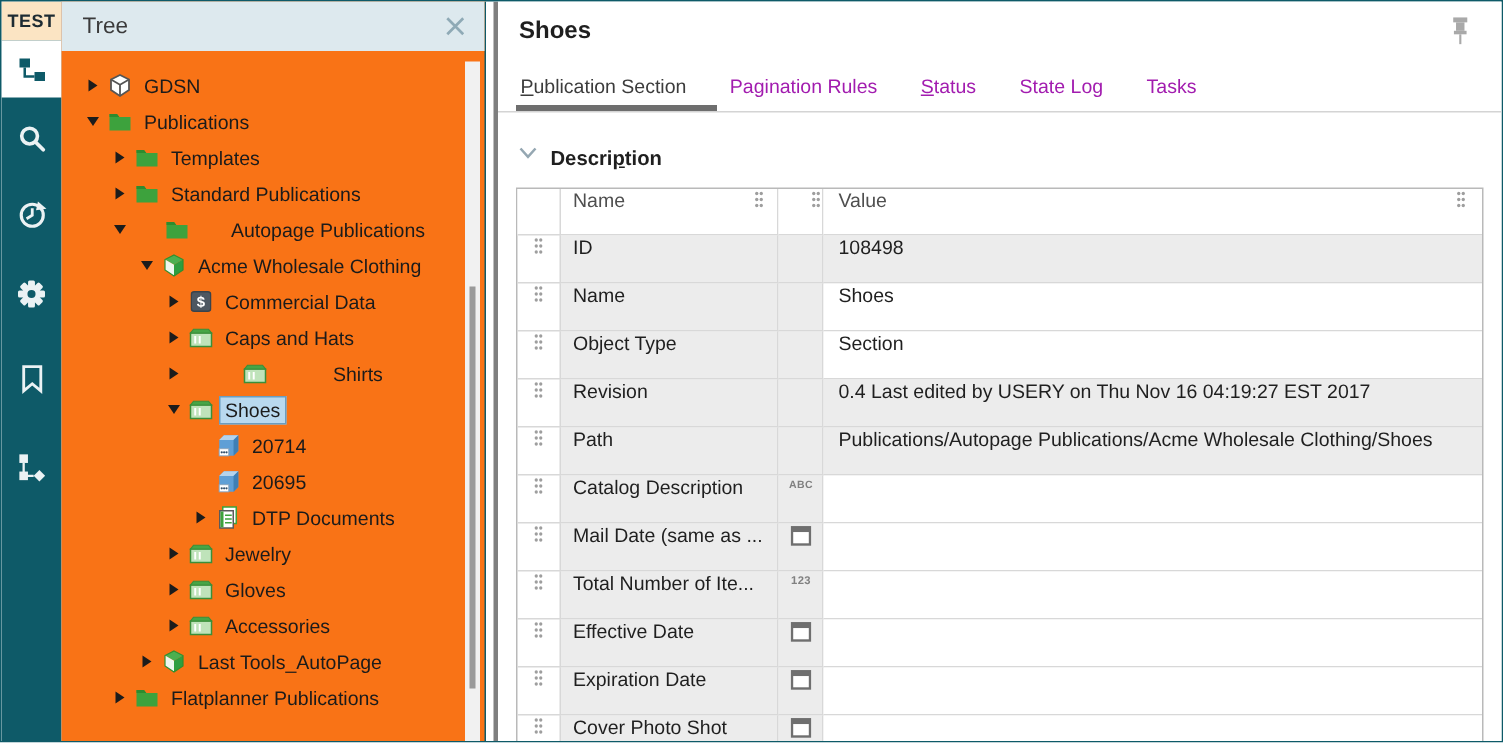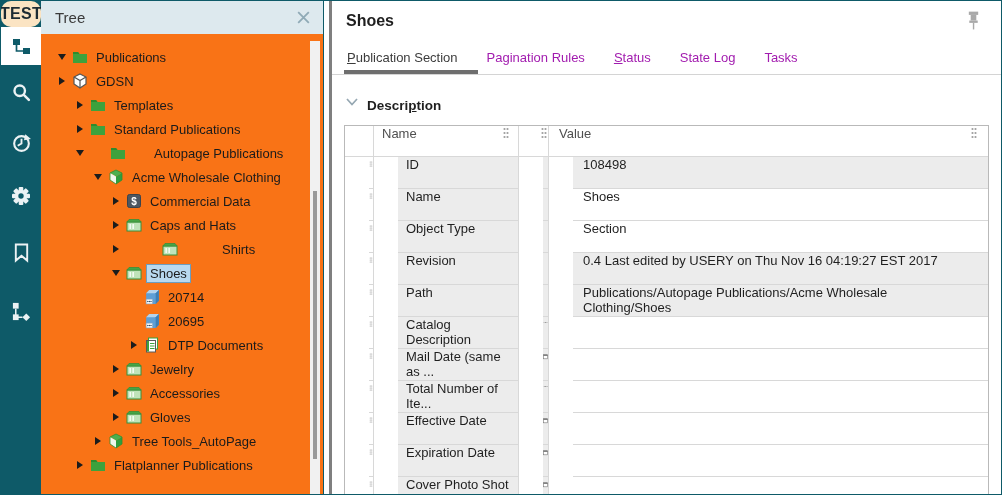--- a/index.html
+++ b/index.html
@@ -4,22 +4,22 @@
 <style>
   * { margin:0; padding:0; box-sizing:border-box; }
   html,body { background:#ffffff; }
   body { font-family:"Liberation Sans", sans-serif; }
   .app { position:relative; width:1002px; height:495px; background:#fff; overflow:hidden;
          border:1px solid #0e5a68; }
 
   
   .sidebar { position:absolute; left:0; top:0; width:40px; height:495px; background:#0e5a68; }
   .test-badge { position:absolute; left:0; top:0; width:40px; height:26px; background:#fbe4c3;
-                color:#1d2b33; font-weight:bold; font-size:16px; display:flex; align-items:center;
-                justify-content:center; letter-spacing:.3px;border-radius:10px; }
+                color:#1d2b33; font-weight:bold; font-size:12px; display:flex; align-items:center;
+                justify-content:center; letter-spacing:.3px; }
   .side-btn { position:absolute; left:0; width:40px; height:40px; display:flex; align-items:center;
               justify-content:center; cursor:pointer; }
   .side-btn.selected { background:#ffffff; height:38px; }
   .side-btn svg { display:block; }
 
   
   .tree-panel { position:absolute; left:40px; top:0; width:283px; height:495px; background:#f97316;
                 border-right:1px solid #0e5a68; }
   .tree-header { position:absolute; left:0; top:0; right:0; height:33px; background:#dde9ee;
                  display:flex; align-items:center; padding:0 10px 0 14px; }
@@ -57,21 +57,21 @@
   .chev { margin-right:9px; display:flex; cursor:pointer; }
   .section-title { font-size:13.5px; font-weight:bold; color:#1f1f1f; }
   .section-title .acc { text-decoration:underline; }
 
   
   .ptable { position:absolute; left:12px; top:124px; width:645px; border:1px solid #b9b9b9; background:#fff; }
   .trow { display:grid; grid-template-columns:29px 145px 30px 1fr; }
   .trow > div { border-right:1px solid #d8d8d8; border-bottom:1px solid #d8d8d8; display:flex; align-items:flex-start; overflow:hidden; }
   .trow > div:last-child { border-right:none; }
   .thead > div { height:31px; background:#fff; color:#4f4f4f; font-size:13px; }
-  .tbody > div { height:32px; font-size:13px; color:#1f1f1f;margin-left:24px; }
+  .tbody > div { height:32px; font-size:13px; color:#1f1f1f; }
   .cell-handle { justify-content:center; cursor:grab; }
   .cell-name { background:#ececec; padding:0 8px; justify-content:space-between; }
   .cell-type { background:#ececec; justify-content:center; }
   .thead .cell-name, .thead .cell-type { background:#fff; }
   .cell-value { background:#fff; padding:0 10px; justify-content:space-between; }
   .cell-value.shaded { background:#ececec; }
   .hdr-dots { margin-left:auto; display:flex; }
 </style>
 </head>
 <body>
@@ -144,41 +144,41 @@
       <span class="tree-title">Tree</span>
       <span class="tree-close">
         <svg width="17" height="17" viewBox="0 0 16 16">
             <path d="M3 3 L13 13 M13 3 L3 13" stroke="#8faab6" stroke-width="1.7"></path>
           </svg>
       </span>
     </div>
     <div class="tree-body" id="tree-body" style="padding-top: 4px;">
         <div class="tnode" style="padding-left: 14px;">
     <span class="arrowbox">
-            <span class="arr-exp"></span>
-          </span>
-    <span class="nicon">
-            <svg width="16" height="14" viewBox="0 0 16 14">
-              <path d="M1 2 h5 l1.5 2 H15 v9 H1 Z" fill="#3da23d"></path>
-              <path d="M1 2 h5 l1.5 2 H1 Z" fill="#2e8b2e"></path>
-            </svg>
-          </span>
-    <span class="nlabel">Publications</span>
-  </div>
-        <div class="tnode" style="padding-left: 14px;">
-    <span class="arrowbox">
             <span class="arr-col"></span>
           </span>
     <span class="nicon">
             <svg width="16" height="16" viewBox="0 0 16 16">
               <path d="M8 1 L14 4 L14 11 L8 15 L2 11 L2 4 Z" fill="#fff" stroke="#555" stroke-width="1.2"></path>
               <path d="M2 4 L8 7.5 L14 4 M8 7.5 L8 15" fill="none" stroke="#555" stroke-width="1.2"></path>
             </svg>
           </span>
     <span class="nlabel">GDSN</span>
+  </div>
+        <div class="tnode" style="padding-left: 14px;">
+    <span class="arrowbox">
+            <span class="arr-exp"></span>
+          </span>
+    <span class="nicon">
+            <svg width="16" height="14" viewBox="0 0 16 14">
+              <path d="M1 2 h5 l1.5 2 H15 v9 H1 Z" fill="#3da23d"></path>
+              <path d="M1 2 h5 l1.5 2 H1 Z" fill="#2e8b2e"></path>
+            </svg>
+          </span>
+    <span class="nlabel">Publications</span>
   </div>
         <div class="tnode" style="padding-left: 32px;">
     <span class="arrowbox">
             <span class="arr-col"></span>
           </span>
     <span class="nicon">
             <svg width="16" height="14" viewBox="0 0 16 14">
               <path d="M1 2 h5 l1.5 2 H15 v9 H1 Z" fill="#3da23d"></path>
               <path d="M1 2 h5 l1.5 2 H1 Z" fill="#2e8b2e"></path>
             </svg>
@@ -342,49 +342,49 @@
             <span class="arr-col"></span>
           </span>
     <span class="nicon">
             <svg width="16" height="14" viewBox="0 0 16 14">
               <rect x="1" y="4" width="14" height="9" fill="#bfe3ba" stroke="#3a8f3a"></rect>
               <path d="M1 4 L3 1.5 H13 L15 4 Z" fill="#46a546" stroke="#3a8f3a" stroke-width="0.8"></path>
               <rect x="3.5" y="6" width="1.3" height="5" fill="#fff"></rect>
               <rect x="6.5" y="6" width="1.3" height="5" fill="#fff"></rect>
             </svg>
           </span>
-    <span class="nlabel">Accessories</span>
+    <span class="nlabel">Gloves</span>
   </div>
         <div class="tnode" style="padding-left: 68px;">
     <span class="arrowbox">
             <span class="arr-col"></span>
           </span>
     <span class="nicon">
             <svg width="16" height="14" viewBox="0 0 16 14">
               <rect x="1" y="4" width="14" height="9" fill="#bfe3ba" stroke="#3a8f3a"></rect>
               <path d="M1 4 L3 1.5 H13 L15 4 Z" fill="#46a546" stroke="#3a8f3a" stroke-width="0.8"></path>
               <rect x="3.5" y="6" width="1.3" height="5" fill="#fff"></rect>
               <rect x="6.5" y="6" width="1.3" height="5" fill="#fff"></rect>
             </svg>
           </span>
-    <span class="nlabel">Gloves</span>
+    <span class="nlabel">Accessories</span>
   </div>
         <div class="tnode" style="padding-left: 50px;">
     <span class="arrowbox">
             <span class="arr-col"></span>
           </span>
     <span class="nicon">
             <svg width="16" height="16" viewBox="0 0 16 16">
               <path d="M8 1 L14 4 L8 7.5 L2 4 Z" fill="#4caf50"></path>
               <path d="M8 7.5 L14 4 L14 11 L8 15 Z" fill="#2e9e40"></path>
               <path d="M2 4 L8 7.5 L8 15 L2 11 Z" fill="#eef7ee"></path>
               <path d="M8 1 L14 4 L14 11 L8 15 L2 11 L2 4 Z" fill="none" stroke="#2f8f2f" stroke-width="0.8"></path>
             </svg>
           </span>
-    <span class="nlabel">Tree Tools_AutoPage</span>
+    <span class="nlabel">Last Tools_AutoPage</span>
   </div>
         <div class="tnode" style="padding-left: 32px;">
     <span class="arrowbox">
             <span class="arr-col"></span>
           </span>
     <span class="nicon">
             <svg width="16" height="14" viewBox="0 0 16 14">
               <path d="M1 2 h5 l1.5 2 H15 v9 H1 Z" fill="#3da23d"></path>
               <path d="M1 2 h5 l1.5 2 H1 Z" fill="#2e8b2e"></path>
             </svg>

